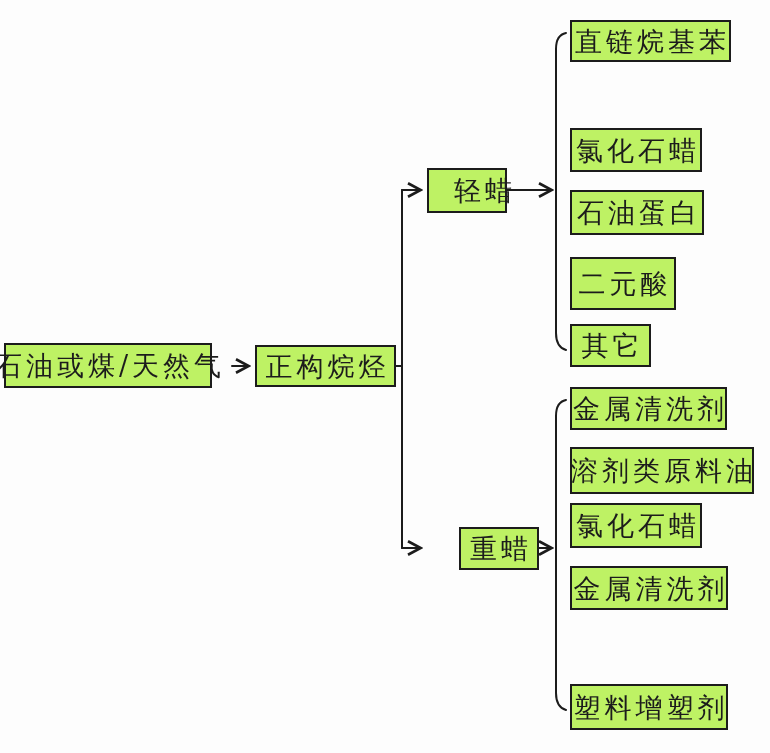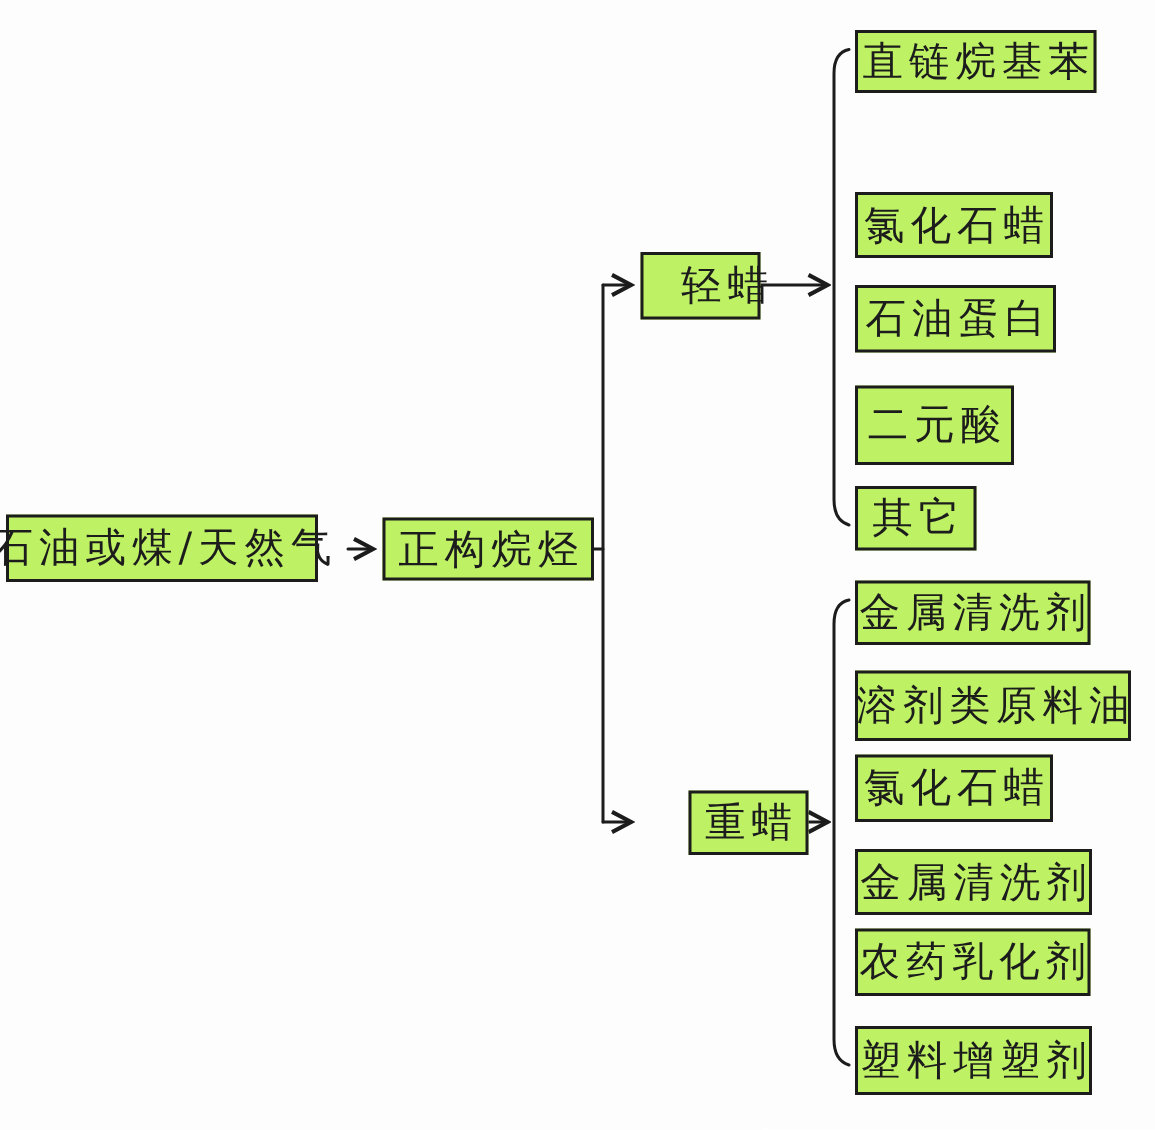--- a/index.html
+++ b/index.html
@@ -83,16 +83,15 @@
   <div class="box" style="left:570px; top:20px;  width:161px; height:42px;">直链烷基苯</div>
   <div class="box" style="left:570px; top:128px; width:132px; height:44px;">氯化石蜡</div>
   <div class="box" style="left:570px; top:190px; width:134px; height:45px;">石油蛋白</div>
   <div class="box" style="left:570px; top:257px; width:106px; height:53px;">二元酸</div>
   <div class="box" style="left:570px; top:324px; width:81px;  height:43px;">其它</div>
 
   <div class="box" style="left:570px; top:387px; width:157px; height:43px;">金属清洗剂</div>
   <div class="box" style="left:570px; top:447px; width:184px; height:47px;">溶剂类原料油</div>
   <div class="box" style="left:570px; top:503px; width:132px; height:45px;">氯化石蜡</div>
   <div class="box" style="left:570px; top:566px; width:158px; height:44px;">金属清洗剂</div>
-  <div class="box" style="left:570px; top:619px; width:157px; height:45px;">农药乳化剂</div>
   <div class="box" style="left:570px; top:684px; width:158px; height:46px;">塑料增塑剂</div>
 
 </div>
 
 </body></html>

